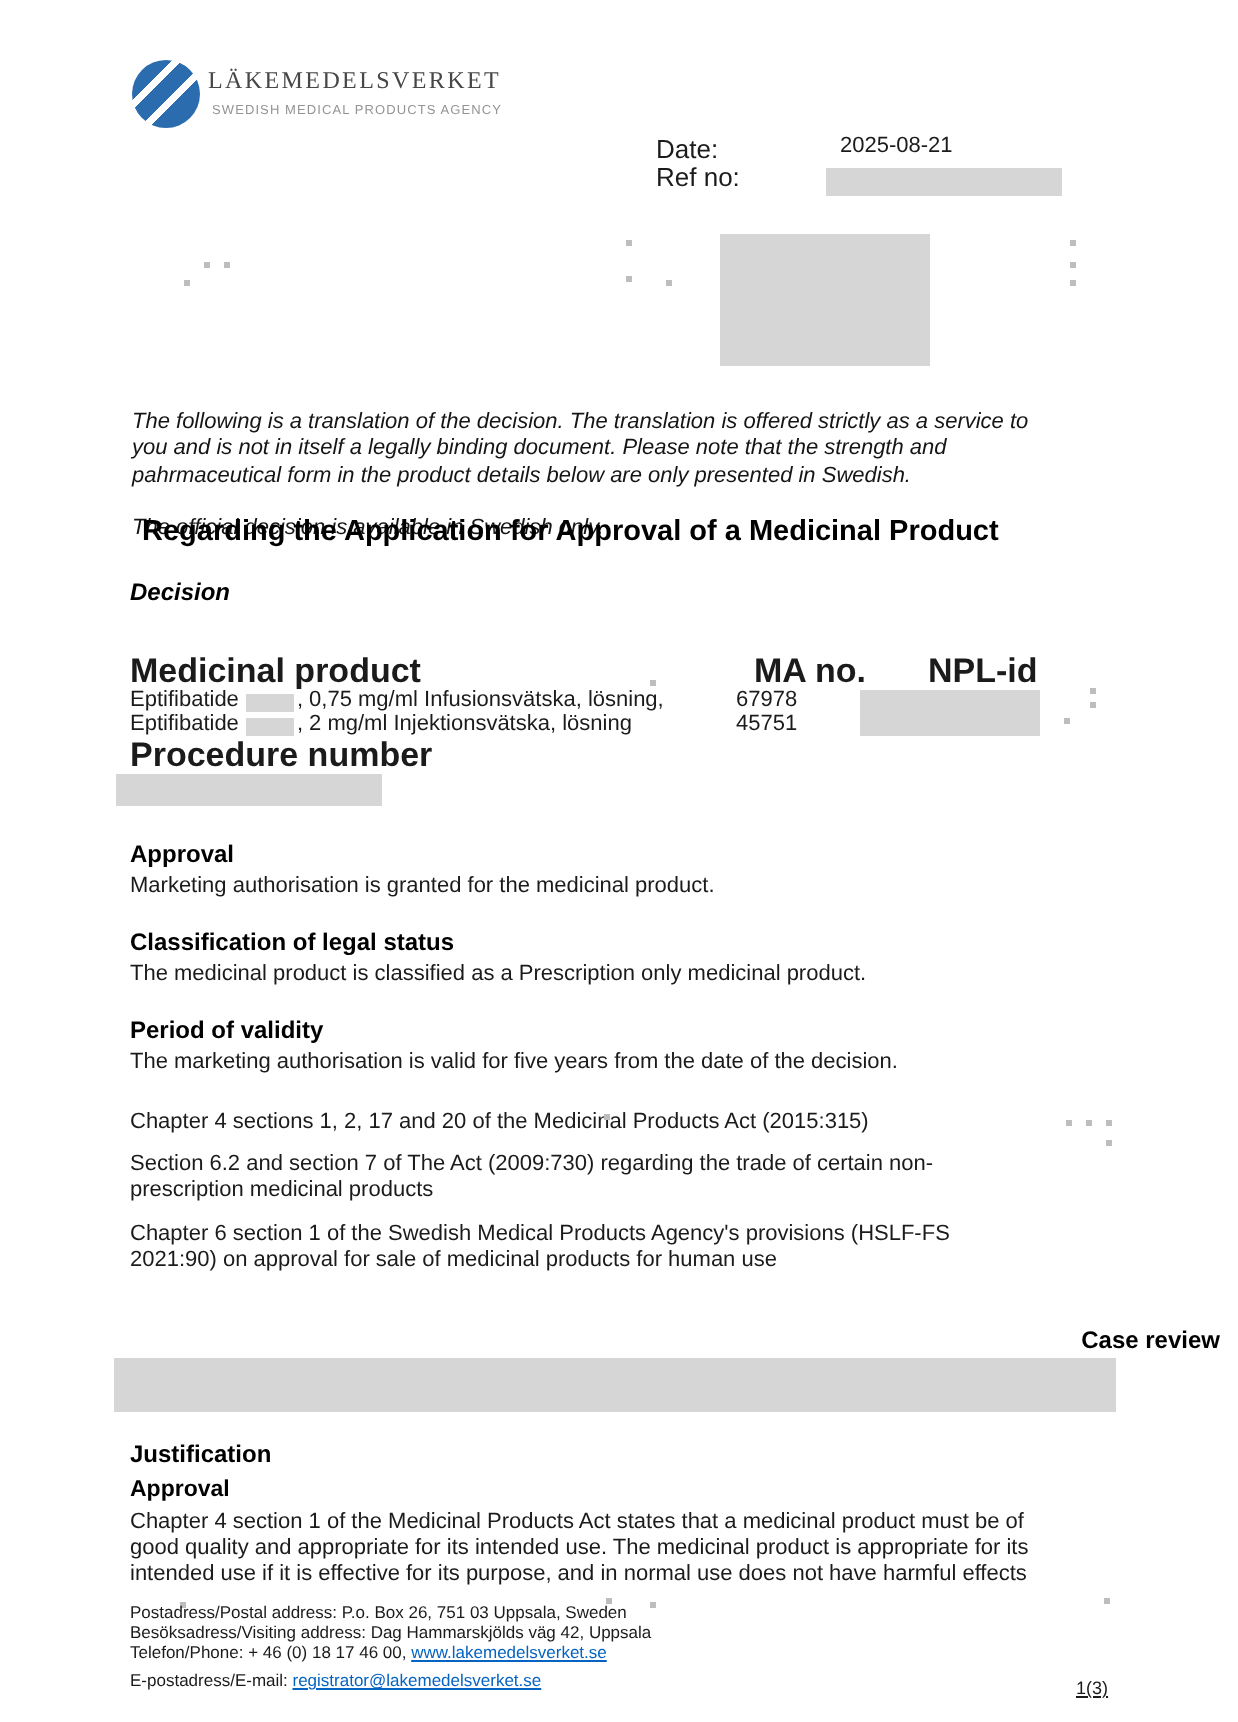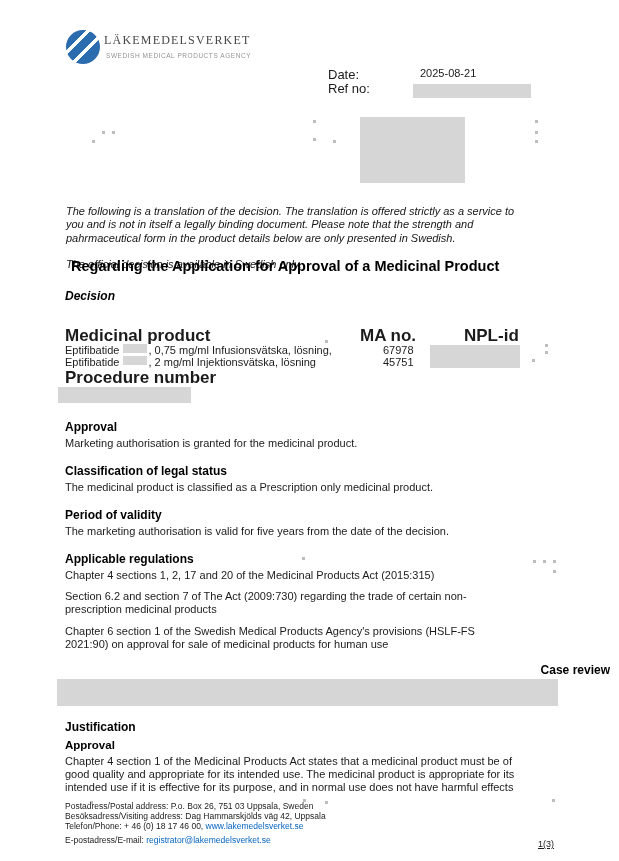--- a/index.html
+++ b/index.html
@@ -89,34 +89,34 @@
     font-size: 11px;
     line-height: 13.2px;
     white-space: pre-line;
   }
   .section { position: absolute; left: 65px; width: 545px; }
   .section .body-text { margin-top: 3px; }
   .section .para { margin-top: 8px; }
 
   
   .tbl-head { position: absolute; font-size: 17px; font-weight: bold; white-space: nowrap; }
-  .tbl-row  { position: absolute; font-size: 11px; white-space: nowrap; display: flex; align-items: flex-start; }
-  .ma-val   { position: absolute; font-size: 11px; white-space: nowrap; margin-left: 15px; }
+  .tbl-row  { position: absolute; font-size: 11px; white-space: nowrap; display: flex; align-items: flex-end; }
+  .ma-val   { position: absolute; font-size: 11px; white-space: nowrap; }
 
   
   .footer {
     position: absolute;
     left: 65px; top: 801px;
     font-size: 8.5px;
     line-height: 10px;
     color: #1b1b1b;
   }
   .footer .line { white-space: nowrap; }
   .footer .line.email { margin-top: 4px; }
-  a.doc-link { color: #0563c1; cursor: pointer; }
+  a.doc-link { color: #0563c1; text-decoration: underline; cursor: pointer; }
   .page-number {
     position: absolute;
     left: 538px; top: 839px;
     font-size: 9px;
     color: #1b1b1b;
     text-decoration: underline;
   }
 </style>
 </head>
 <body>
@@ -147,21 +147,21 @@
     <span>The following is a translation of the decision. The translation is offered strictly as a service to
 you and is not in itself a legally binding document. Please note that the strength and
 pahrmaceutical form in the product details below are only presented in Swedish.</span><br>
     <span>The official decision is available in Swedish only.</span>
   </div>
 
   <div class="page-title">Regarding the Application for Approval of a Medicinal Product</div>
   <div class="h2 abs" style="left:65px;top:289px;font-style:italic;">Decision</div>
 
   <div class="tbl-head" style="left:65px;top:326px;">Medicinal product</div>
-  <div class="tbl-head" style="left:360px;top:326px;">MA no.</div>
+  <div class="tbl-head" style="left:377px;top:326px;">MA no.</div>
   <div class="tbl-head" style="left:428px;top:326px;margin-left:36px;">NPL-id</div>
 
   <div class="tbl-row" style="left:65px;top:344px;">
     <span>Eptifibatide</span>
     <span class="inline-redact"></span>
     <span>, 0,75 mg/ml Infusionsvätska, lösning,</span>
   </div>
   <div class="ma-val" style="left:368px;top:344px;">67978</div>
 
   <div class="tbl-row" style="left:65px;top:356px;">
@@ -189,21 +189,20 @@
     <div class="h2">Classification of legal status</div>
     <div class="body-text">The medicinal product is classified as a Prescription only medicinal product.</div>
   </div>
 
   <div class="section" style="top:508px;">
     <div class="h2">Period of validity</div>
     <div class="body-text">The marketing authorisation is valid for five years from the date of the decision.</div>
   </div>
 
   <div class="section" style="top:552px;">
-    <div class="h2">Applicable regulations</div>
     <div class="body-text">Chapter 4 sections 1, 2, 17 and 20 of the Medicinal Products Act (2015:315)</div>
     <div class="body-text para">Section 6.2 and section 7 of The Act (2009:730) regarding the trade of certain non-
 prescription medicinal products</div>
     <div class="body-text para">Chapter 6 section 1 of the Swedish Medical Products Agency's provisions (HSLF-FS
 2021:90) on approval for sale of medicinal products for human use</div>
   </div>
   <div class="speck" style="left:302px;top:557px;"></div>
   <div class="speck" style="left:533px;top:560px;"></div>
   <div class="speck" style="left:543px;top:560px;"></div>
   <div class="speck" style="left:553px;top:560px;"></div>

